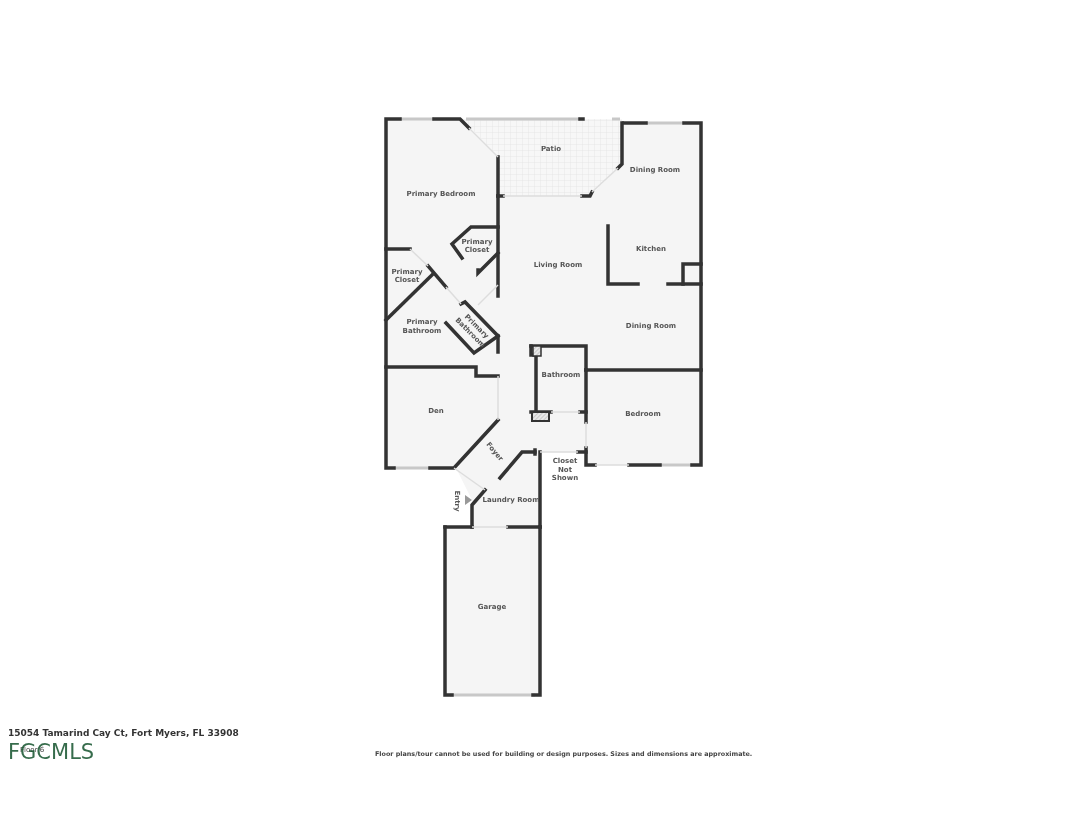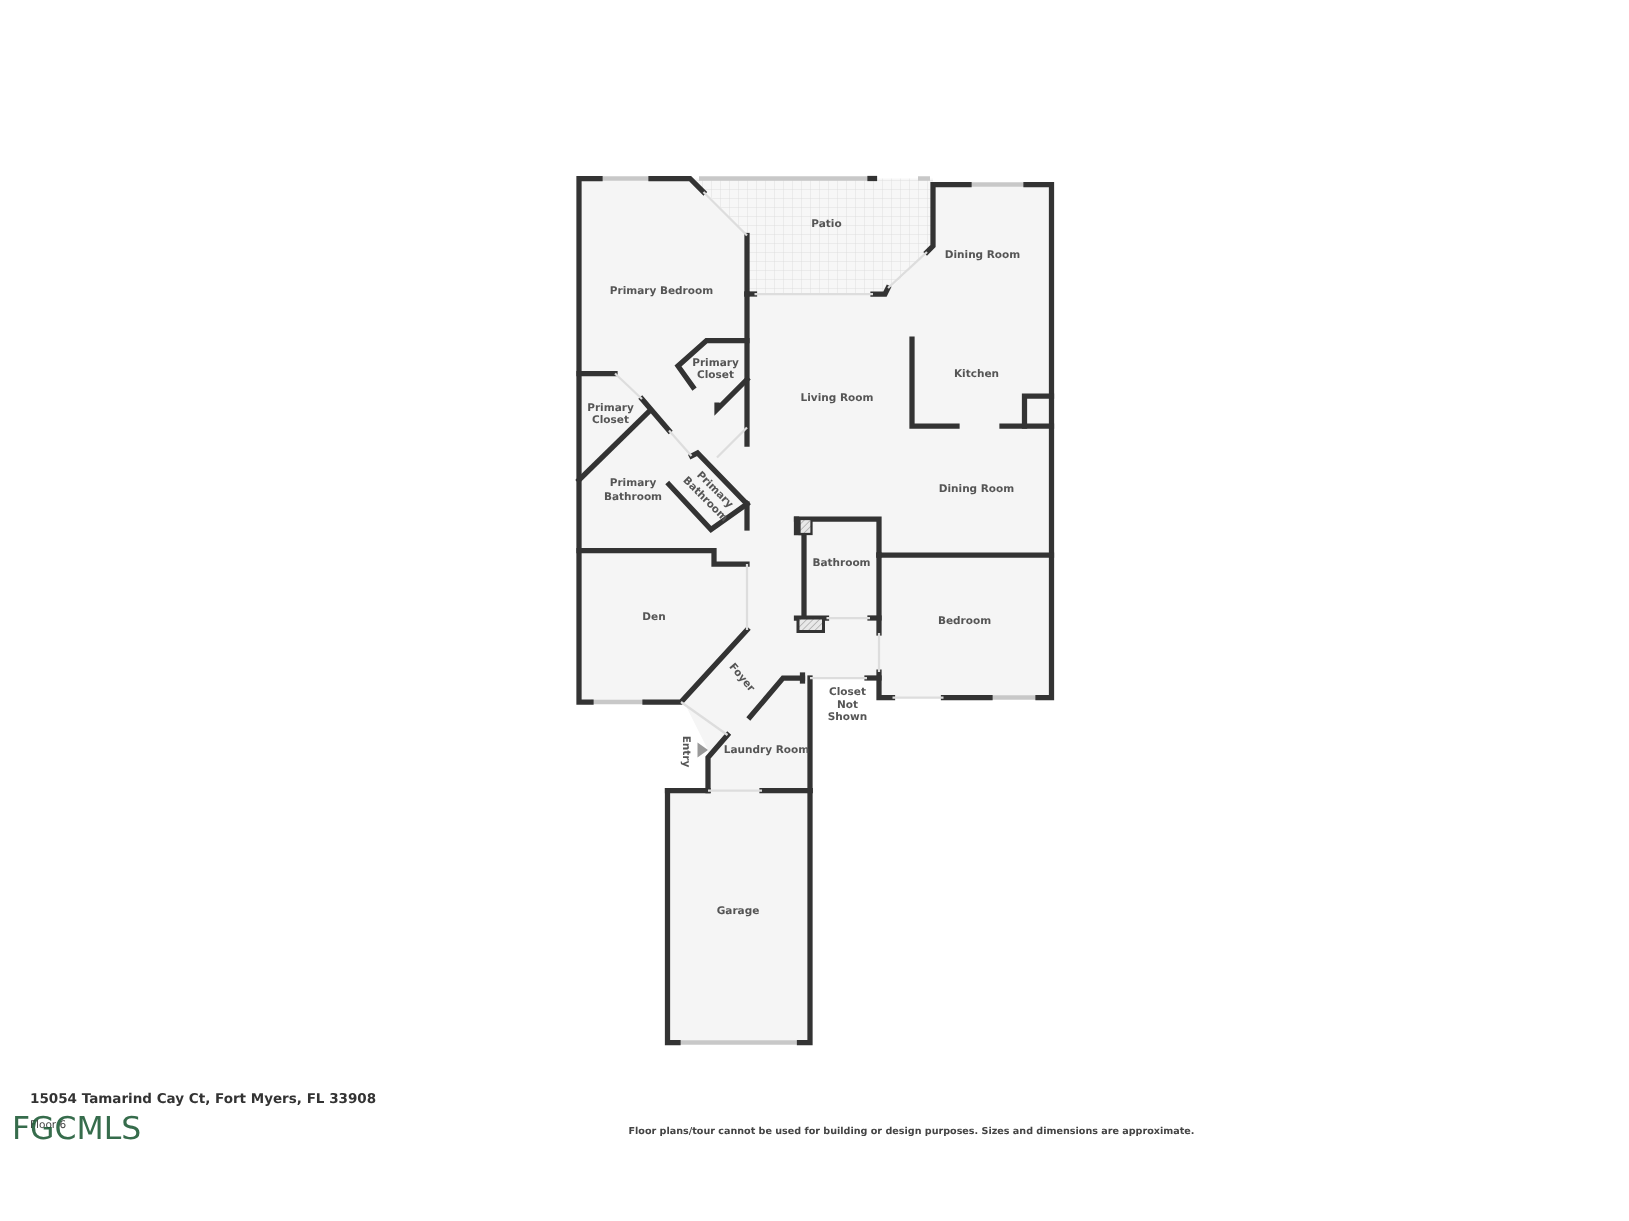--- a/index.html
+++ b/index.html
@@ -1,22 +1,22 @@
 <!DOCTYPE html>
 <html><head>
 <meta charset="utf-8">
 <style>
   html, body { margin:0; padding:0; background:#ffffff; }
   body { width:1086px; height:814px; position:relative; overflow:hidden; font-family:"DejaVu Sans", sans-serif; }
   #plan { position:absolute; left:0; top:0; }
   .lbl { font-family:"DejaVu Sans", sans-serif; font-size:7px; font-weight:bold; fill:#555555; }
-  .addr { position:absolute; left:20px; top:728px; font-size:9px; font-weight:bold; color:#333; font-family:"DejaVu Sans", sans-serif; }
+  .addr { position:absolute; left:8px; top:728px; font-size:9px; font-weight:bold; color:#333; font-family:"DejaVu Sans", sans-serif; }
   .floor { position:absolute; left:20px; top:746px; font-size:7px; color:#444; font-family:"DejaVu Sans", sans-serif; }
   .logo { position:absolute; left:8px; top:740px; font-size:21px; color:#14532d; opacity:0.85; letter-spacing:0px; font-family:"DejaVu Sans", sans-serif; }
-  .disc { position:absolute; left:375px; top:750px; font-size:6.4px; font-weight:bold; color:#444; font-family:"DejaVu Sans", sans-serif;margin-left:44px; }
+  .disc { position:absolute; left:375px; top:750px; font-size:6.4px; font-weight:bold; color:#444; font-family:"DejaVu Sans", sans-serif; }
 </style>
 </head>
 <body>
 
 <svg id="plan" width="1086" height="814" viewBox="0 0 1086 814">
   <defs>
     <pattern id="tile" width="6" height="6" patternUnits="userSpaceOnUse">
       <rect width="6" height="6" fill="#f7f7f7"></rect>
       <path d="M0 0H6M0 0V6" stroke="#dcdcdc" stroke-width="0.6"></path>
     </pattern>

